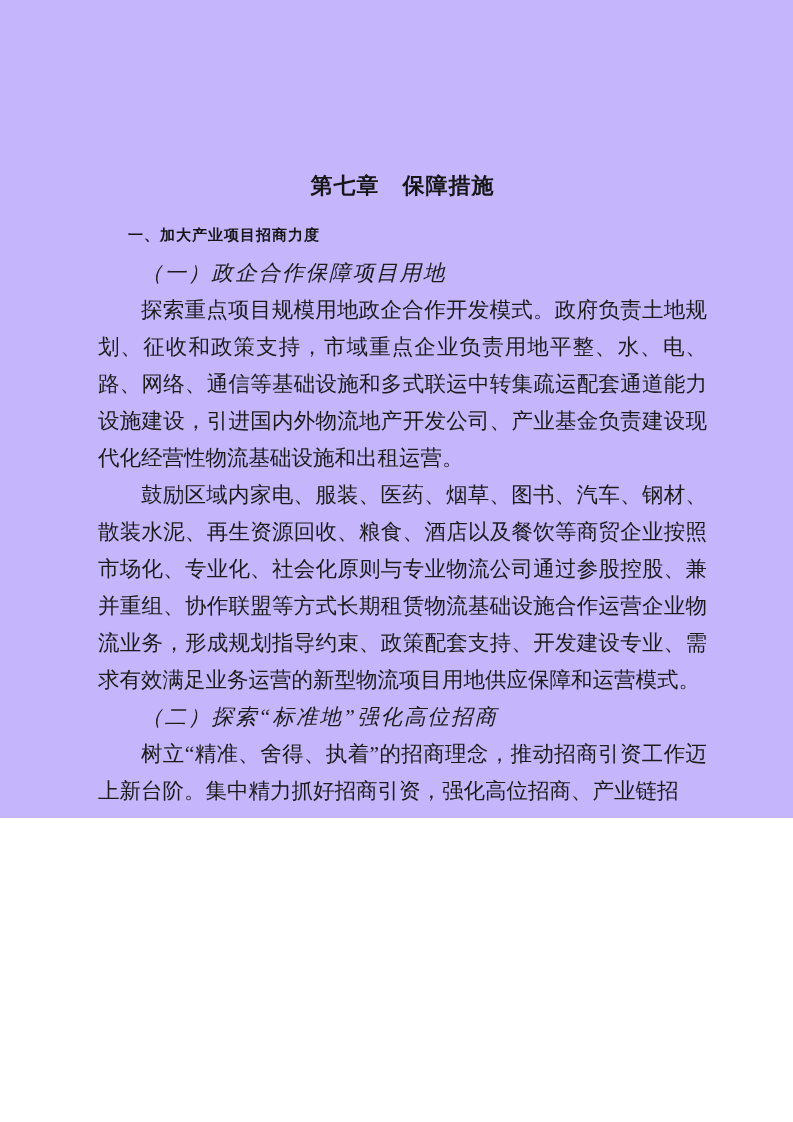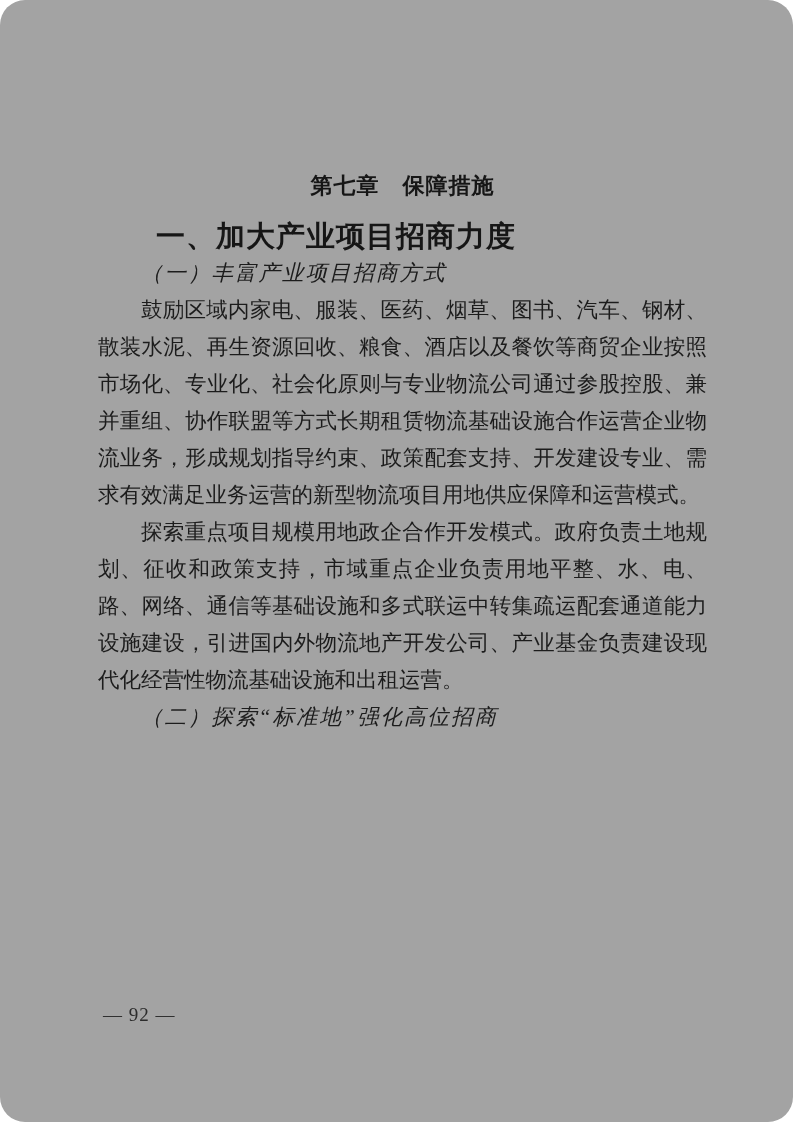--- a/index.html
+++ b/index.html
@@ -3,47 +3,46 @@
 <meta charset="utf-8">
 <style>
   html, body {
     margin: 0;
     padding: 0;
     background: #ffffff;
   }
   .page {
     position: relative;
     width: 793px;
-    height: 1122px;
-    background: #a3a3a3;
+    height: 818px;
+    background: #c4b5fd;
     overflow: hidden;
     color: #1c1c1c;
-    border-radius: 25px;
   }
   .text-block {
     position: absolute;
     left: 98px;
     top: 0;
     width: 609px;
   }
   .chapter-title {
     margin: 167px 0 0 0;
     font-family: "Liberation Sans", "DejaVu Sans", sans-serif;
     font-weight: 700;
     font-size: 22px;
     line-height: 37px;
     text-align: center;
     letter-spacing: 1px;
     color: #161616;
   }
   .section-heading {
     margin: 14px 0 0 0;
-    font-family: Liberation Sans, sans-serif;
+    font-family: Liberation Mono, monospace;
     font-weight: 700;
-    font-size: 29px;
+    font-size: 15px;
     line-height: 37px;
     text-indent: 2em;
     letter-spacing: 1px;
     color: #161616;
   }
   .subheading {
     margin: 0;
     font-family: "Liberation Serif", "DejaVu Serif", serif;
     font-style: italic;
     font-weight: 400;
@@ -74,19 +73,20 @@
     color: #2b2b2b;
   }
 </style>
 </head>
 <body>
 
 <div class="page">
   <div class="text-block">
     <h1 class="chapter-title">第七章　保障措施</h1>
     <h2 class="section-heading">一、加大产业项目招商力度</h2>
-    <h3 class="subheading">（一）丰富产业项目招商方式</h3>
+    <h3 class="subheading">（一）政企合作保障项目用地</h3>
+    <p class="paragraph">探索重点项目规模用地政企合作开发模式。政府负责土地规划、征收和政策支持，市域重点企业负责用地平整、水、电、路、网络、通信等基础设施和多式联运中转集疏运配套通道能力设施建设，引进国内外物流地产开发公司、产业基金负责建设现代化经营性物流基础设施和出租运营。</p>
     <p class="paragraph">鼓励区域内家电、服装、医药、烟草、图书、汽车、钢材、散装水泥、再生资源回收、粮食、酒店以及餐饮等商贸企业按照市场化、专业化、社会化原则与专业物流公司通过参股控股、兼并重组、协作联盟等方式长期租赁物流基础设施合作运营企业物流业务，形成规划指导约束、政策配套支持、开发建设专业、需求有效满足业务运营的新型物流项目用地供应保障和运营模式。</p>
-    <p class="paragraph">探索重点项目规模用地政企合作开发模式。政府负责土地规划、征收和政策支持，市域重点企业负责用地平整、水、电、路、网络、通信等基础设施和多式联运中转集疏运配套通道能力设施建设，引进国内外物流地产开发公司、产业基金负责建设现代化经营性物流基础设施和出租运营。</p>
     <h3 class="subheading">（二）探索“标准地”强化高位招商</h3>
+    <p class="paragraph">树立“精准、舍得、执着”的招商理念，推动招商引资工作迈上新台阶。集中精力抓好招商引资，强化高位招商、产业链招</p>
   </div>
   <div class="page-footer">— 92 —</div>
 </div>
 
 </body></html>

